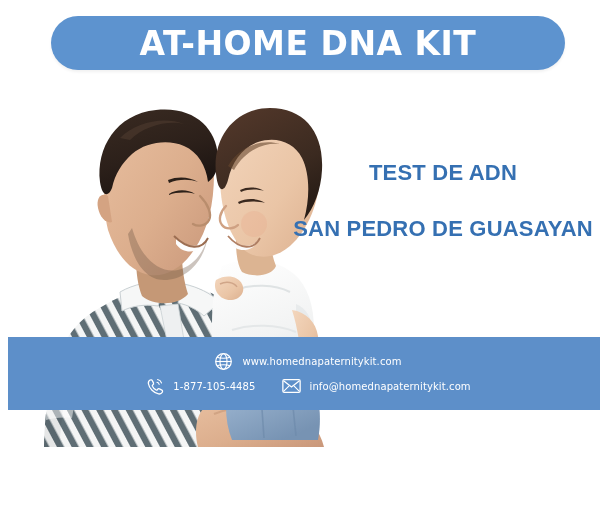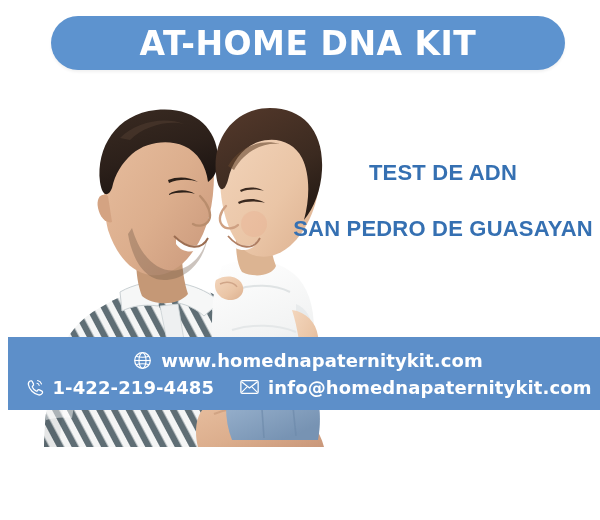--- a/index.html
+++ b/index.html
@@ -79,22 +79,22 @@
     display:flex;
     align-items:center;
     justify-content:center;
   }
   .footer-row-1{gap:10px;}
   .footer-row-2{gap:0px;}
   .fitem{display:flex;align-items:center;gap:9px;}
   .fitem + .fitem{margin-left:26px;}
   .ftext{
     color:#ffffff;
-    font-size:18px;
-    font-weight:700;
+    font-size:10px;
+    font-weight:400;
     white-space:nowrap;
     letter-spacing:0.1px;
     font-family:"DejaVu Sans", sans-serif;
   }
   .ficon{
     width:19px;height:19px;
     display:flex;align-items:center;justify-content:center;
     flex:0 0 auto;
   }
   .ficon svg{display:block;}
@@ -273,21 +273,21 @@
           <svg width="19" height="19" viewBox="0 0 20 20">
             <path d="M5.4,3.2 C6.5,2.6 7.4,3 7.9,4.1 L8.9,6.2 C9.3,7.1 9,7.8 8.2,8.3
                      C7.6,8.7 7.5,9.1 7.8,9.8 C8.6,11.5 9.9,12.8 11.6,13.6
                      C12.2,13.9 12.7,13.8 13.1,13.2 C13.6,12.4 14.3,12.1 15.2,12.5
                      L17.3,13.5 C18.4,14 18.8,14.9 18.2,16 C17.4,17.4 15.9,18.1 14.3,17.8
                      C9.2,16.9 4.5,12.2 3.6,7.1 C3.3,5.5 4,4 5.4,3.2 Z" fill="none" stroke="#ffffff" stroke-width="1.35" stroke-linejoin="round"></path>
             <path d="M13.2,2.6 C15.2,3 16.8,4.4 17.4,6.3" fill="none" stroke="#ffffff" stroke-width="1.1" stroke-linecap="round"></path>
             <path d="M12.6,5.6 C13.8,5.9 14.6,6.7 14.9,7.8" fill="none" stroke="#ffffff" stroke-width="1.1" stroke-linecap="round"></path>
           </svg>
         </span>
-        <span class="ftext">1-422-219-4485</span>
+        <span class="ftext">1-877-105-4485</span>
       </div>
 
       <div class="fitem">
         <span class="ficon">
           <svg width="20" height="16" viewBox="0 0 22 17">
             <rect x="1" y="1.2" width="20" height="14.6" rx="1.6" fill="none" stroke="#ffffff" stroke-width="1.5"></rect>
             <path d="M1.8,2.4 L11,9.6 L20.2,2.4" fill="none" stroke="#ffffff" stroke-width="1.5"></path>
             <path d="M1.8,14.8 L8.2,8.4 M20.2,14.8 L13.8,8.4" fill="none" stroke="#ffffff" stroke-width="1.3"></path>
           </svg>
         </span>

